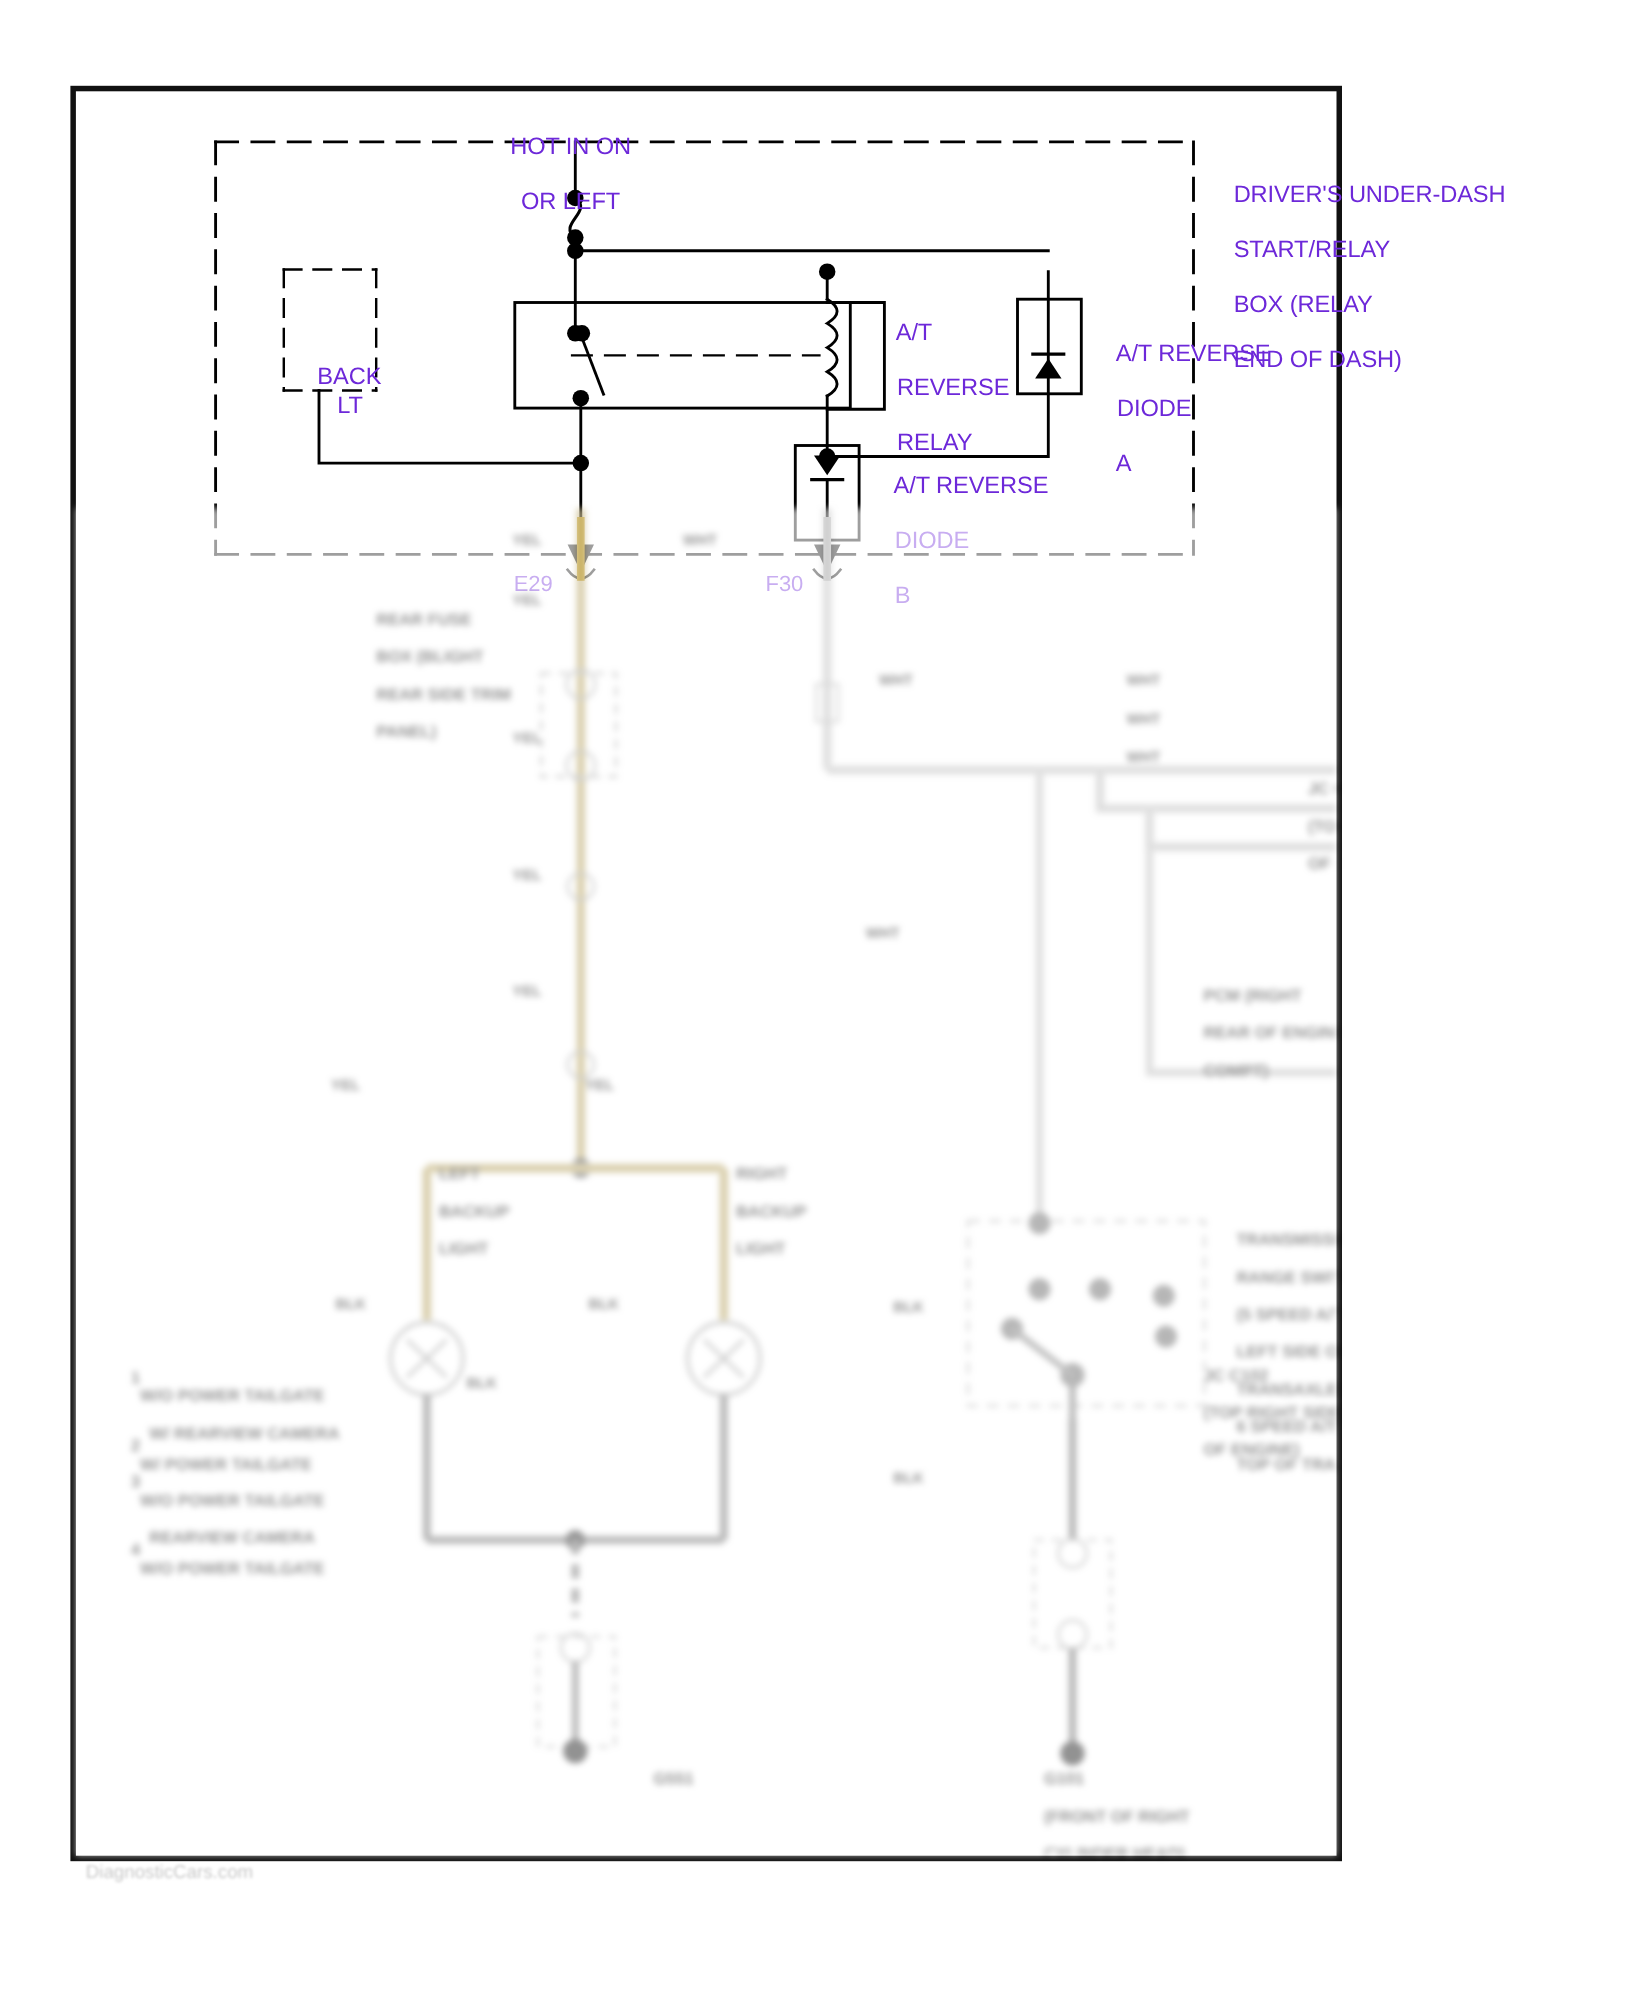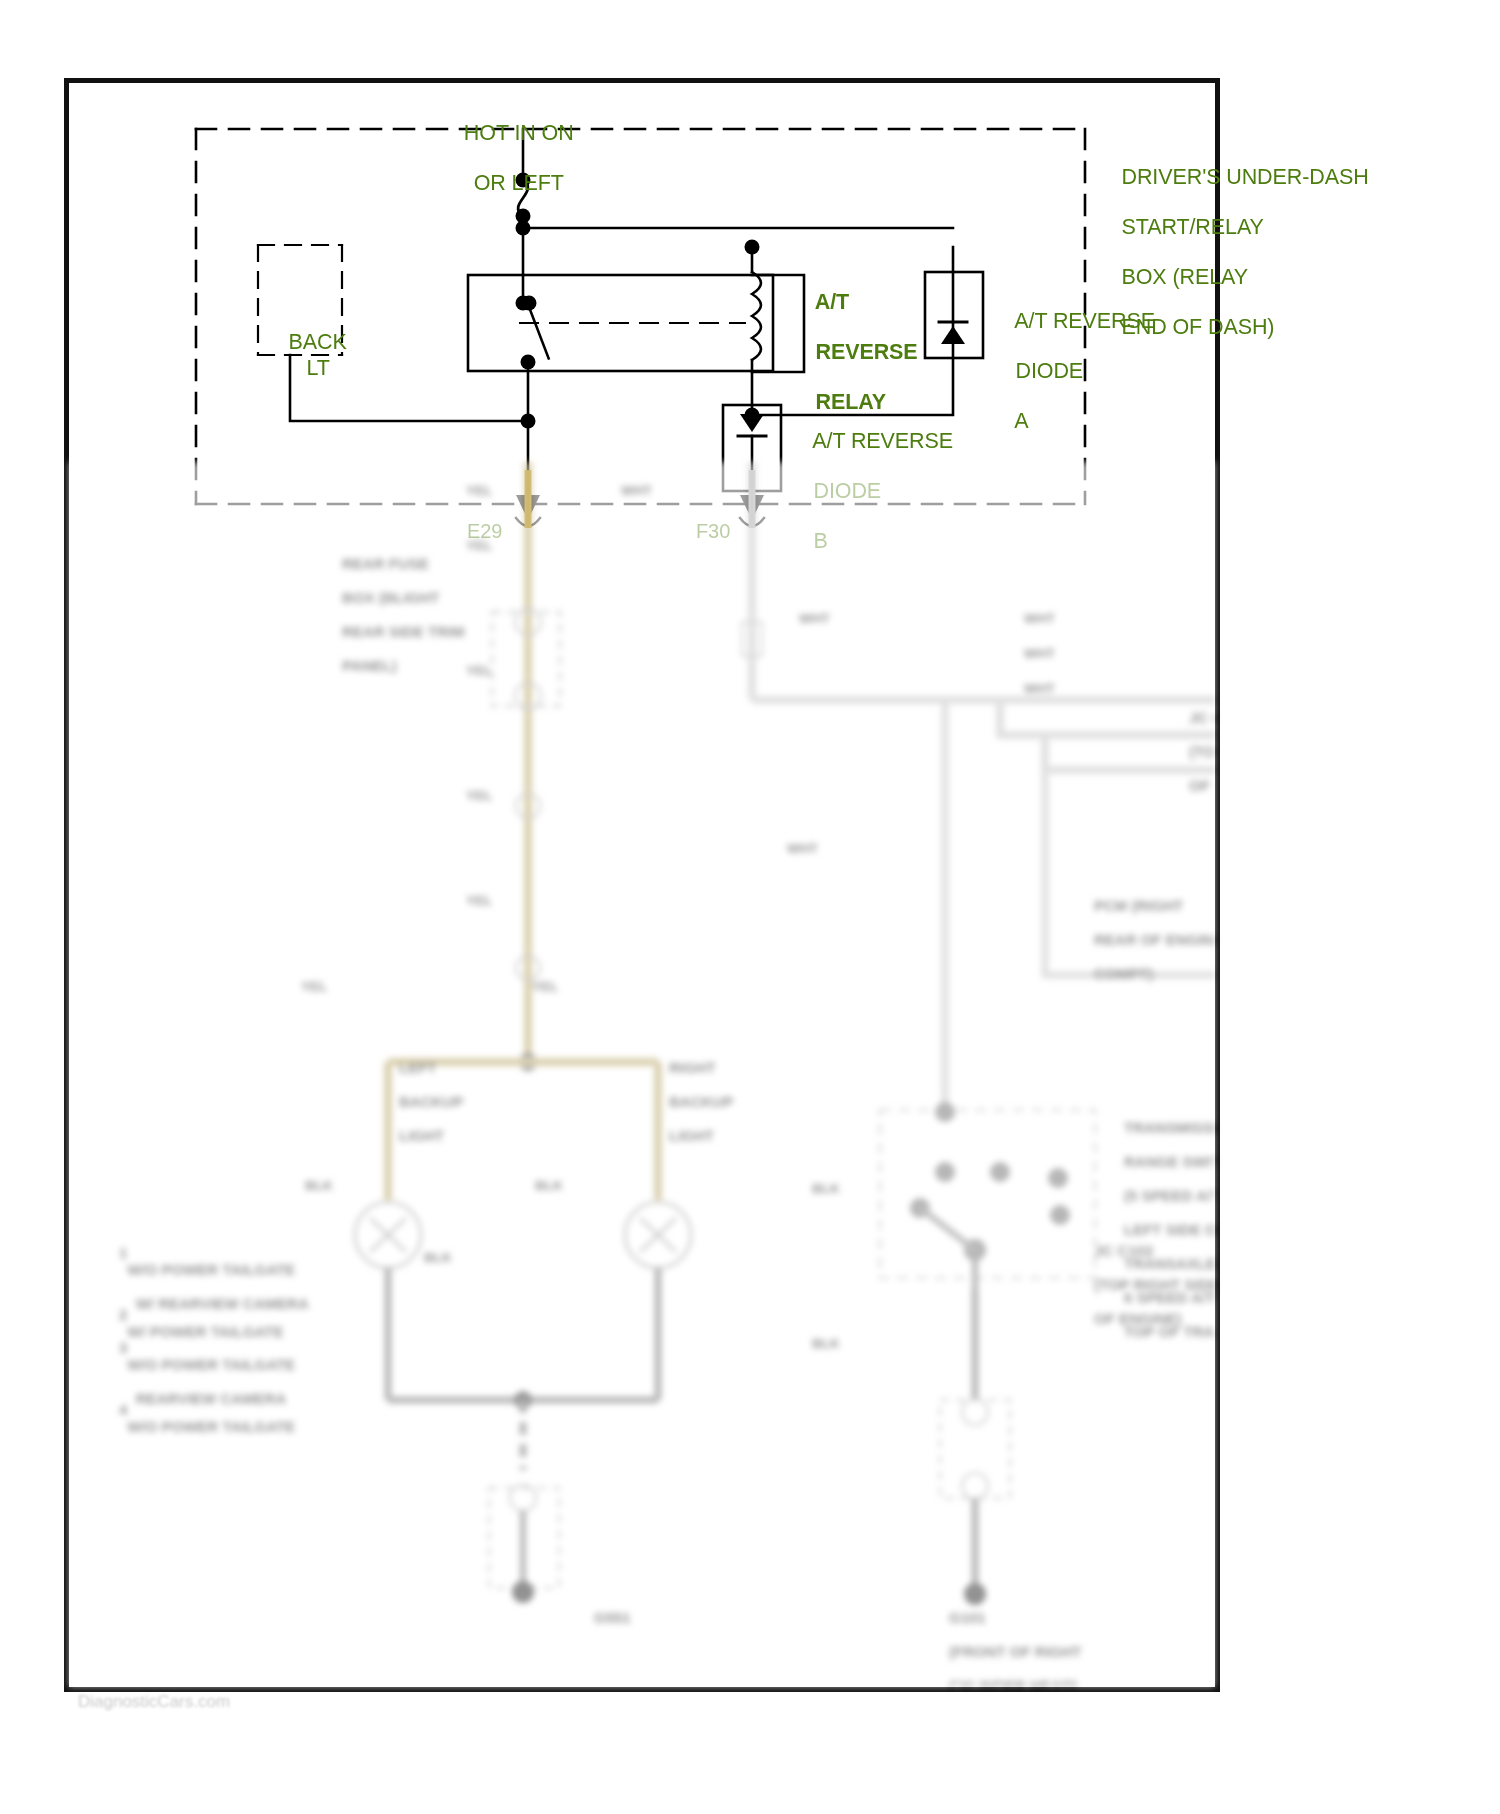--- a/index.html
+++ b/index.html
@@ -60,21 +60,21 @@
     background: #ffffff;
   }
   #blur-region svg { display:block; }
 
   
   .lbl {
     position: absolute;
     font-family: "Liberation Sans", sans-serif;
     font-size: 21.5px;
     line-height: 25px;
-    color: #4d7c0f;
+    color: #6d28d9;
     white-space: pre;
     letter-spacing: -0.1px;
   }
   .lbl.conn  { font-size: 20px; }
 
   .blbl {
     position: absolute;
     font-family: "Liberation Sans", sans-serif;
     font-size: 15px;
     line-height: 17px;
@@ -196,21 +196,21 @@
     <span>END OF DASH)</span>
   </div>
 
   <div class="lbl" style="left:265px; top:305px;">
     <span>BACK</span>
   </div>
   <div class="lbl" style="left:283px; top:331px;">
     <span>LT</span>
   </div>
 
-  <div class="lbl" style="left:792px; top:265px;font-weight:bold;">
+  <div class="lbl" style="left:792px; top:265px;">
     <span>A/T</span><br>
     <span>REVERSE</span><br>
     <span>RELAY</span>
   </div>
 
   <div class="lbl" style="left:992px; top:284px;">
     <span>A/T REVERSE</span><br>
     <span>DIODE</span><br>
     <span>A</span>
   </div>

